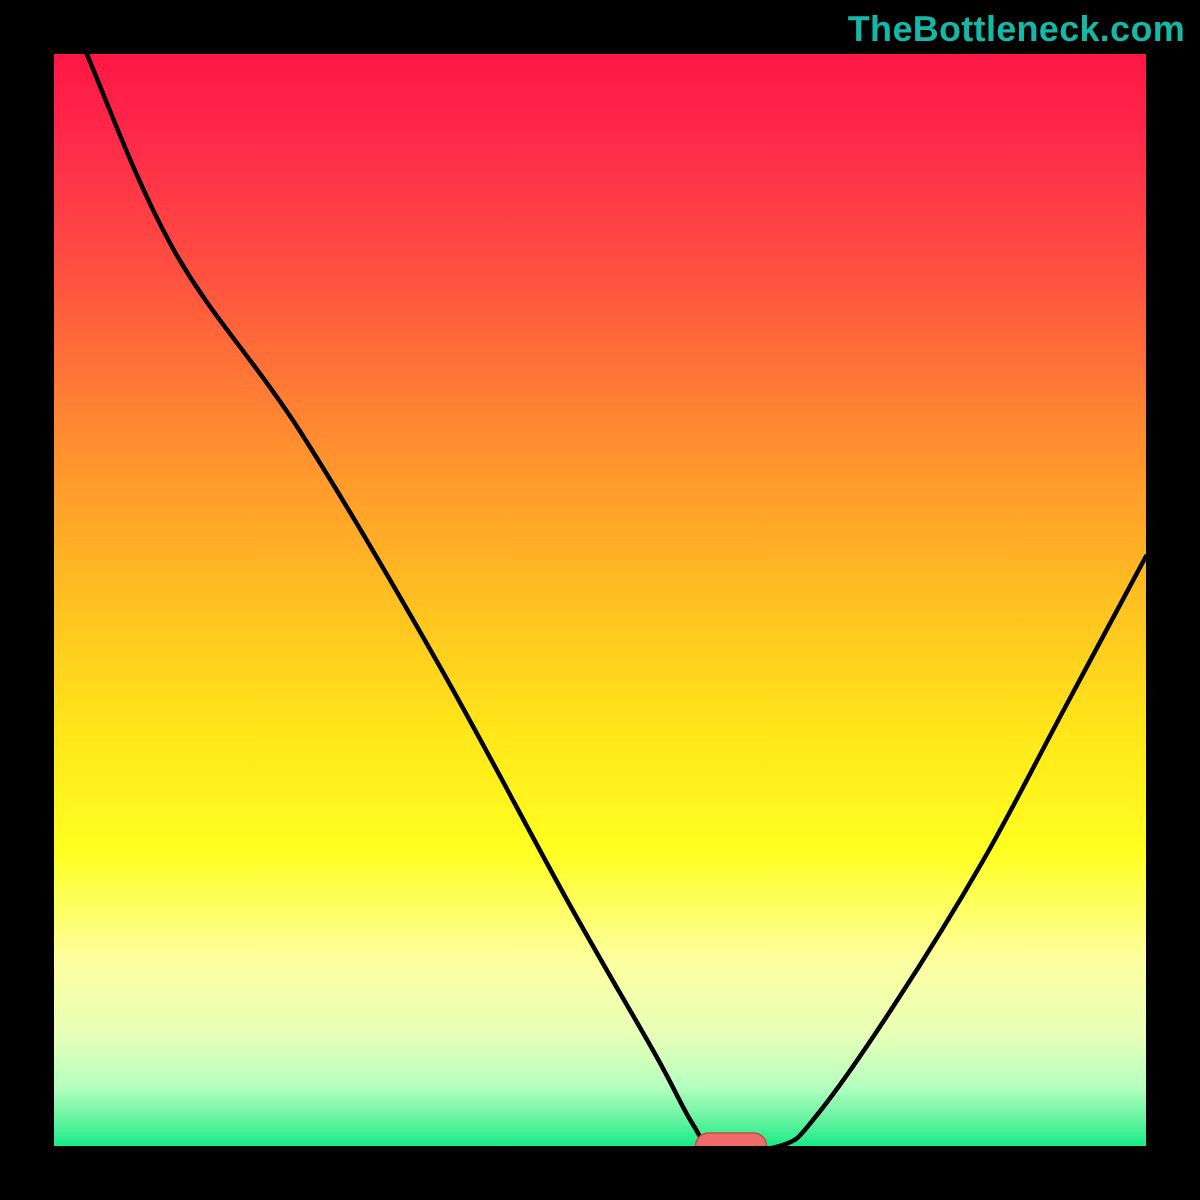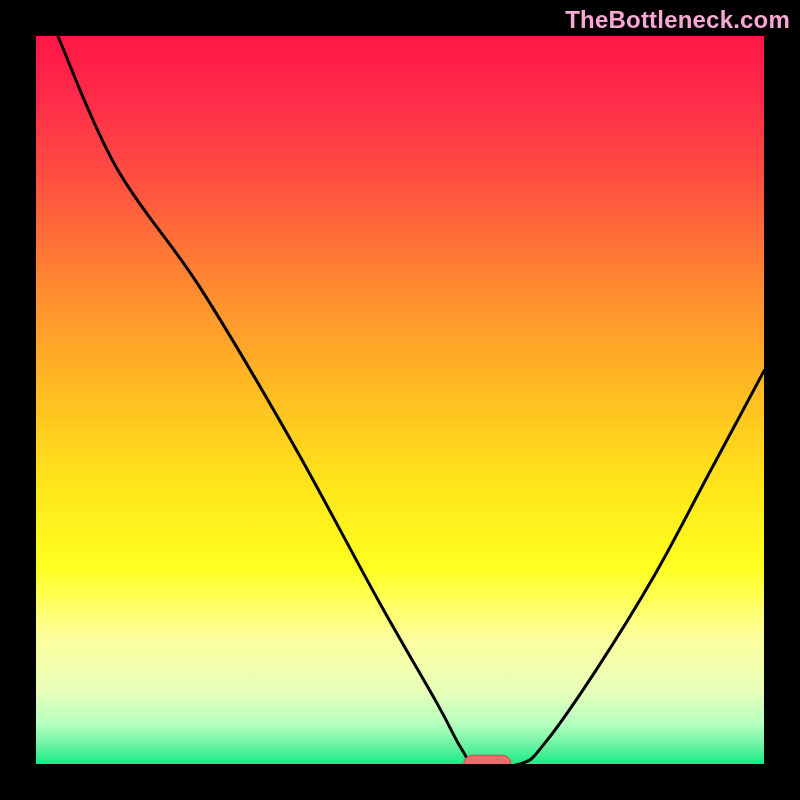--- a/index.html
+++ b/index.html
@@ -14,21 +14,21 @@
   .stage {
     position: relative;
     width: 800px;
     height: 800px;
     background: #000;
   }
   .watermark {
     position: absolute;
     top: 6px;
     right: 10px;
-    color: #f9a8d4;
+    color: #14b8a6;
     font-size: 24px;
     font-weight: 600;
     letter-spacing: 0.2px;
     user-select: none;
   }
   svg.chart {
     position: absolute;
     top: 36px;
     left: 36px;
     width: 728px;

